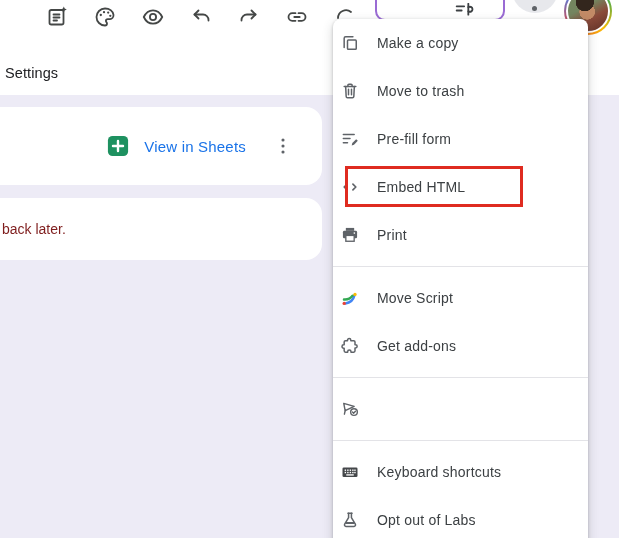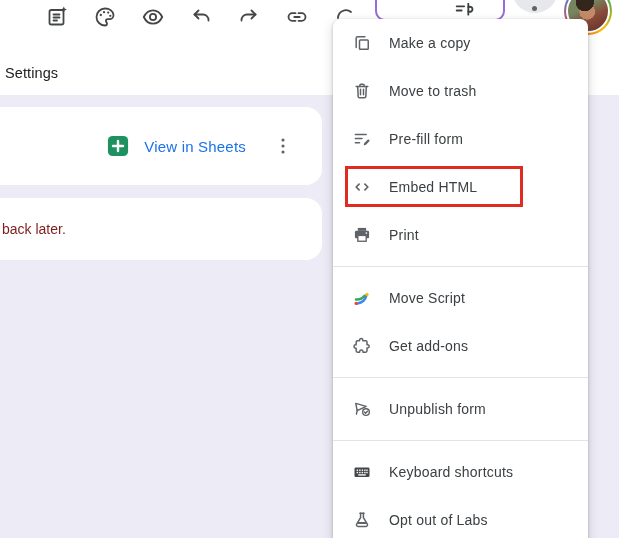--- a/index.html
+++ b/index.html
@@ -38,21 +38,21 @@
   .sheets-label{font-size:15px;font-weight:normal;color:#1a73e8;letter-spacing:.2px;}
   .kebab{margin-left:26px;width:22px;height:22px;cursor:pointer;}
   .kebab svg{width:22px;height:22px;display:block;}
   .card-message{top:198px;width:348px;height:62px;display:flex;align-items:center;
     padding-left:28px;box-sizing:border-box;}
   .message-text{font-size:14px;color:#7f1d1d;}
   
   .menu{position:absolute;left:333px;top:19px;width:255px;height:530px;background:#fff;
     border-radius:8px;z-index:10;
     box-shadow:0 1px 3px rgba(60,64,67,.3),0 4px 10px 2px rgba(60,64,67,.15);}
-  .menu-item{height:48px;display:flex;align-items:center;padding:0 16px 0 19px;gap:17px;
+  .menu-item{height:48px;display:flex;align-items:center;padding:0 16px 0 7px;gap:17px;
     font-size:14px;color:#3c4043;letter-spacing:.2px;cursor:pointer;white-space:nowrap;}
   .menu-item svg{width:20px;height:20px;flex:none;display:block;}
   .menu-divider{height:1px;background:#e3e3e7;margin:7px 0;}
   .red-box{position:absolute;left:12px;top:147px;width:178px;height:41px;box-sizing:border-box;
     border:3px solid #df2b20;z-index:12;pointer-events:none;}
 </style>
 </head>
 <body>
 
 <div id="screen">
@@ -218,21 +218,20 @@
     <div class="menu-divider"></div>
 
     <div class="menu-group">
       <div class="menu-item">
         <svg viewBox="0 0 24 24" fill="none" stroke="#5f6368" stroke-width="1.7" stroke-linecap="round" stroke-linejoin="round">
           <path d="M4.5 5.2L17 8.8 6.2 14z"></path>
           <path d="M6.2 14l-.9 4.2"></path>
           <circle cx="16.8" cy="15.6" r="4" fill="#fff"></circle>
           <path d="M15 15.7l1.3 1.3 2.3-2.4"></path>
         </svg>
-        <span>Unpublish form</span>
       </div>
     </div>
 
     <div class="menu-divider"></div>
 
     <div class="menu-group">
       <div class="menu-item">
         <svg viewBox="0 0 24 24">
           <rect x="3" y="6.5" width="18" height="11.5" rx="1.6" fill="#44474a"></rect>
           <g fill="#fff">

